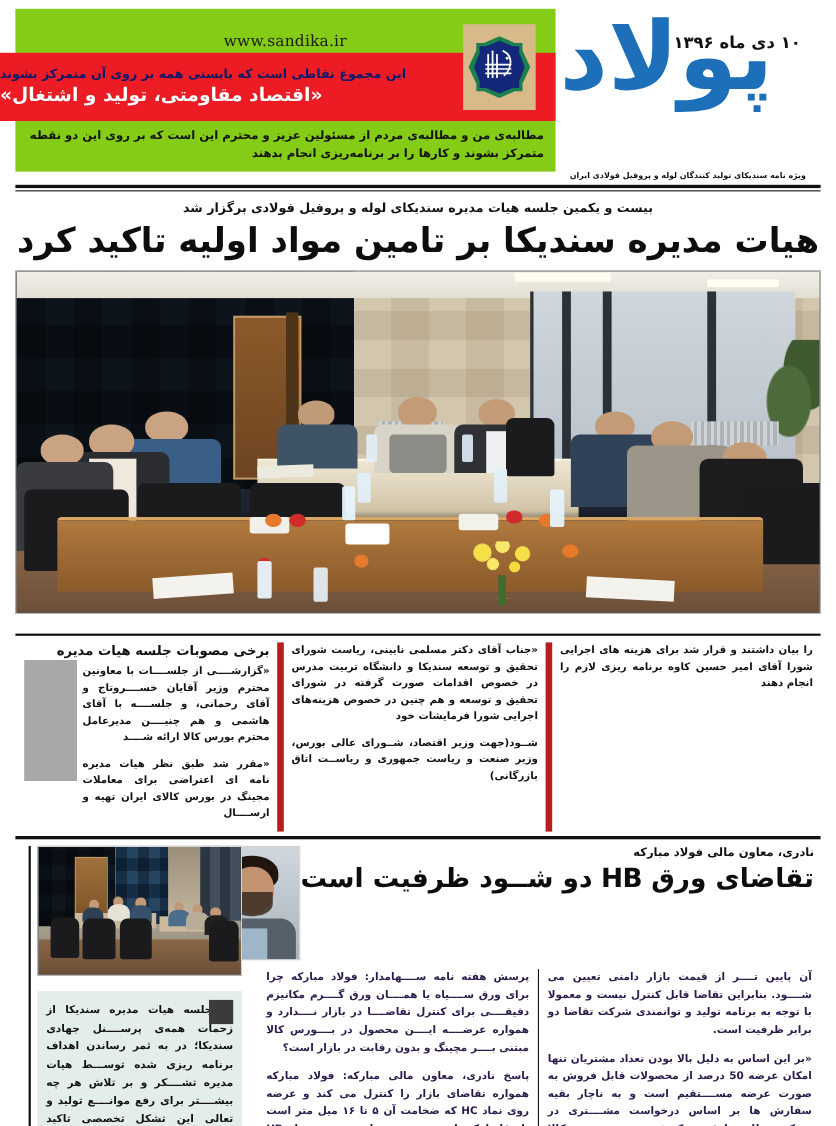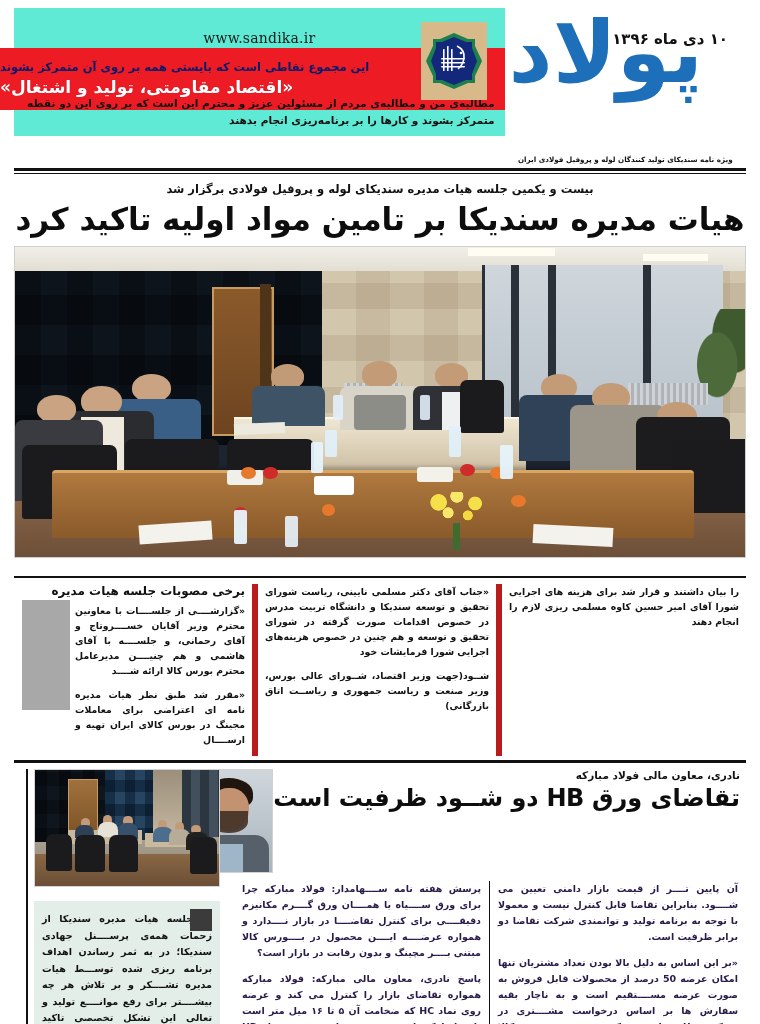--- a/index.html
+++ b/index.html
@@ -18,22 +18,22 @@
   .masthead {
     position: relative;
     height: 168px;
     display: flex;
     flex-direction: row;
     padding: 8px 14px 0 14px;
   }
   .mast-logo-block {
     position: relative;
     width: 500px;
-    height: 128px;
-    background: #5eead4;
+    height: 148px;
+    background: #84cc16;
   }
   .mast-url {
     position: absolute;
     top: 22px; left: 0; right: 0;
     text-align: center;
     font-family: "DejaVu Serif", "Liberation Serif", serif;
     font-size: 14px;
     color: #1a1a1a;
     letter-spacing: .2px;
     direction: ltr;
@@ -418,21 +418,21 @@
       <div class="ph" style="left:17%;bottom:5%;width:10%;height:6%;background:#f4f2ec;transform:rotate(-4deg);"></div>
       <div class="ph" style="left:71%;bottom:4%;width:11%;height:6%;background:#f4f2ec;transform:rotate(3deg);"></div>
       <div class="ph" style="left:30%;top:57%;width:7%;height:3.5%;background:#eceadf;transform:rotate(-2deg);"></div>
       <span class="photo-credit"></span>
     </div>
   </div>
 
   <div class="cols1">
     <div class="c1">
       <div class="body-txt">
-        <p>را بیان داشتند و قرار شد برای هزینه های اجرایی شورا آقای امیر حسین کاوه مسلمی ریزی لازم را انجام دهند</p>
+        <p>را بیان داشتند و قرار شد برای هزینه های اجرایی شورا آقای امیر حسین کاوه برنامه ریزی لازم را انجام دهند</p>
       </div>
     </div>
     <div class="c1">
       <div class="body-txt">
         <p>«جناب آقای دکتر مسلمی نایینی، ریاست شورای تحقیق و توسعه سندیکا و دانشگاه تربیت مدرس در خصوص اقدامات صورت گرفته در شورای تحقیق و توسعه و هم چنین در خصوص هزینه‌های اجرایی شورا فرمایشات خود</p>
         <p>شــود(جهت وزیر اقتصاد، شــورای عالی بورس، وزیر صنعت و ریاست جمهوری و ریاســت اتاق بازرگانی)</p>
       </div>
     </div>
     <div class="c1">
       <div class="col-head">برخی مصوبات جلسه هیات مدیره</div>

